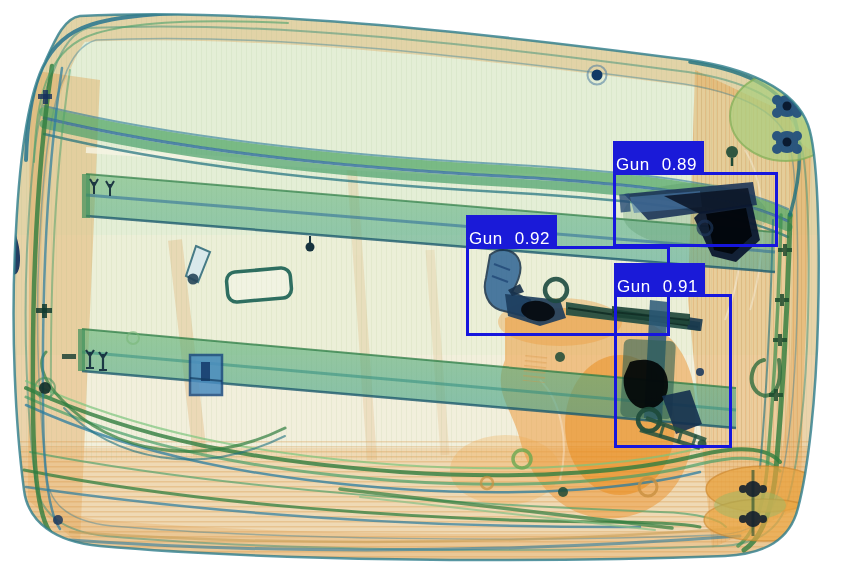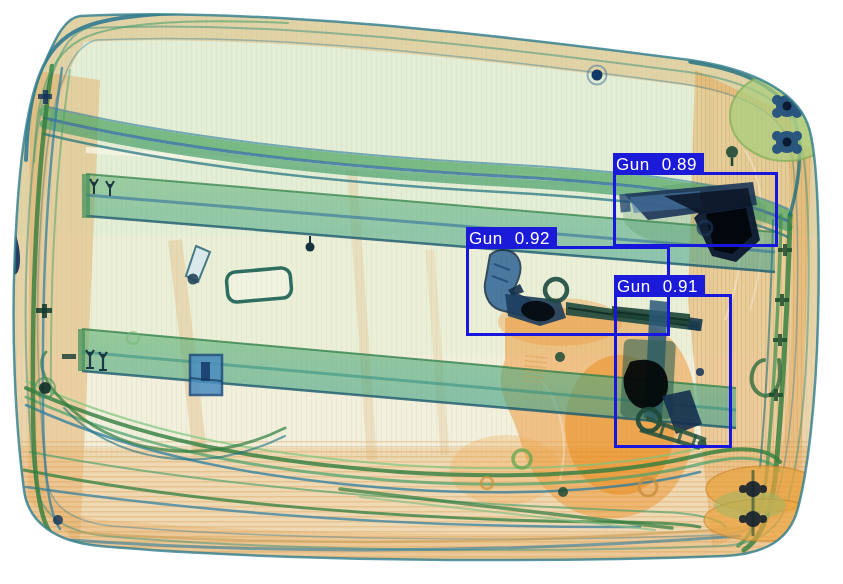--- a/index.html
+++ b/index.html
@@ -22,21 +22,21 @@
   }
   .det-label{
     position:absolute;
     left:-3px;
     bottom:100%;
     background:var(--label-background);
     color:var(--label-text);
     font-size:17px;
     line-height:18px;
     height:18px;
-    padding:3px 7px 1px 3px;
+    padding:15px 7px 1px 3px;
     letter-spacing:0.5px;
     word-spacing:7px;
     white-space:nowrap;
   }
   #det-1{left:613px;top:172px;width:165px;height:75px;}
   #det-2{left:466px;top:246px;width:204px;height:90px;}
   #det-3{left:614px;top:294px;width:118px;height:154px;}
 </style>
 </head>
 <body>

